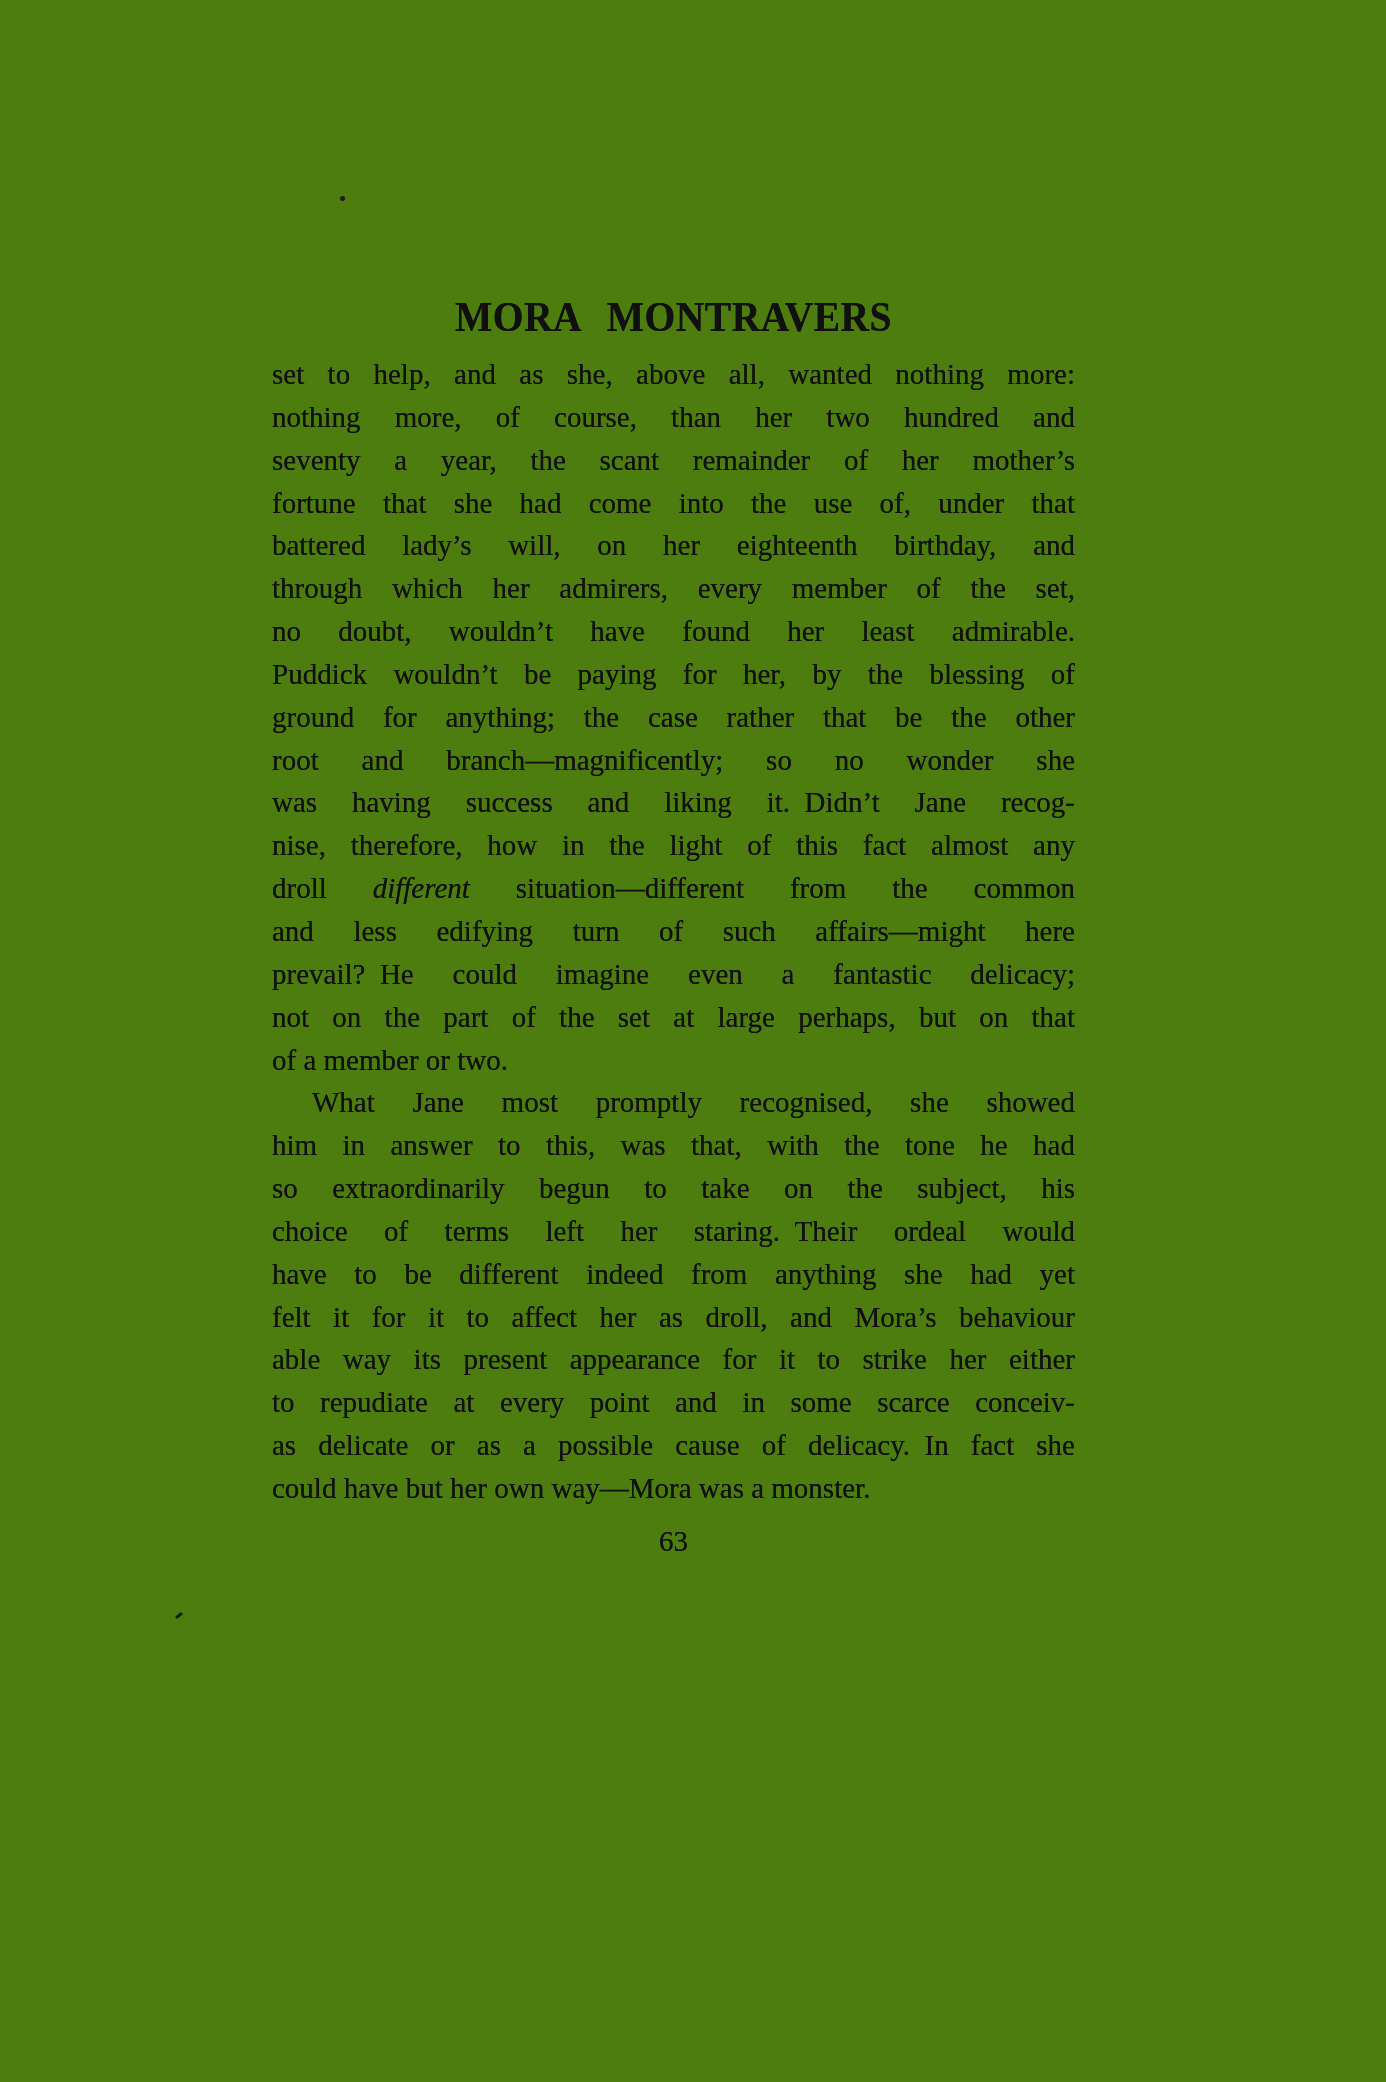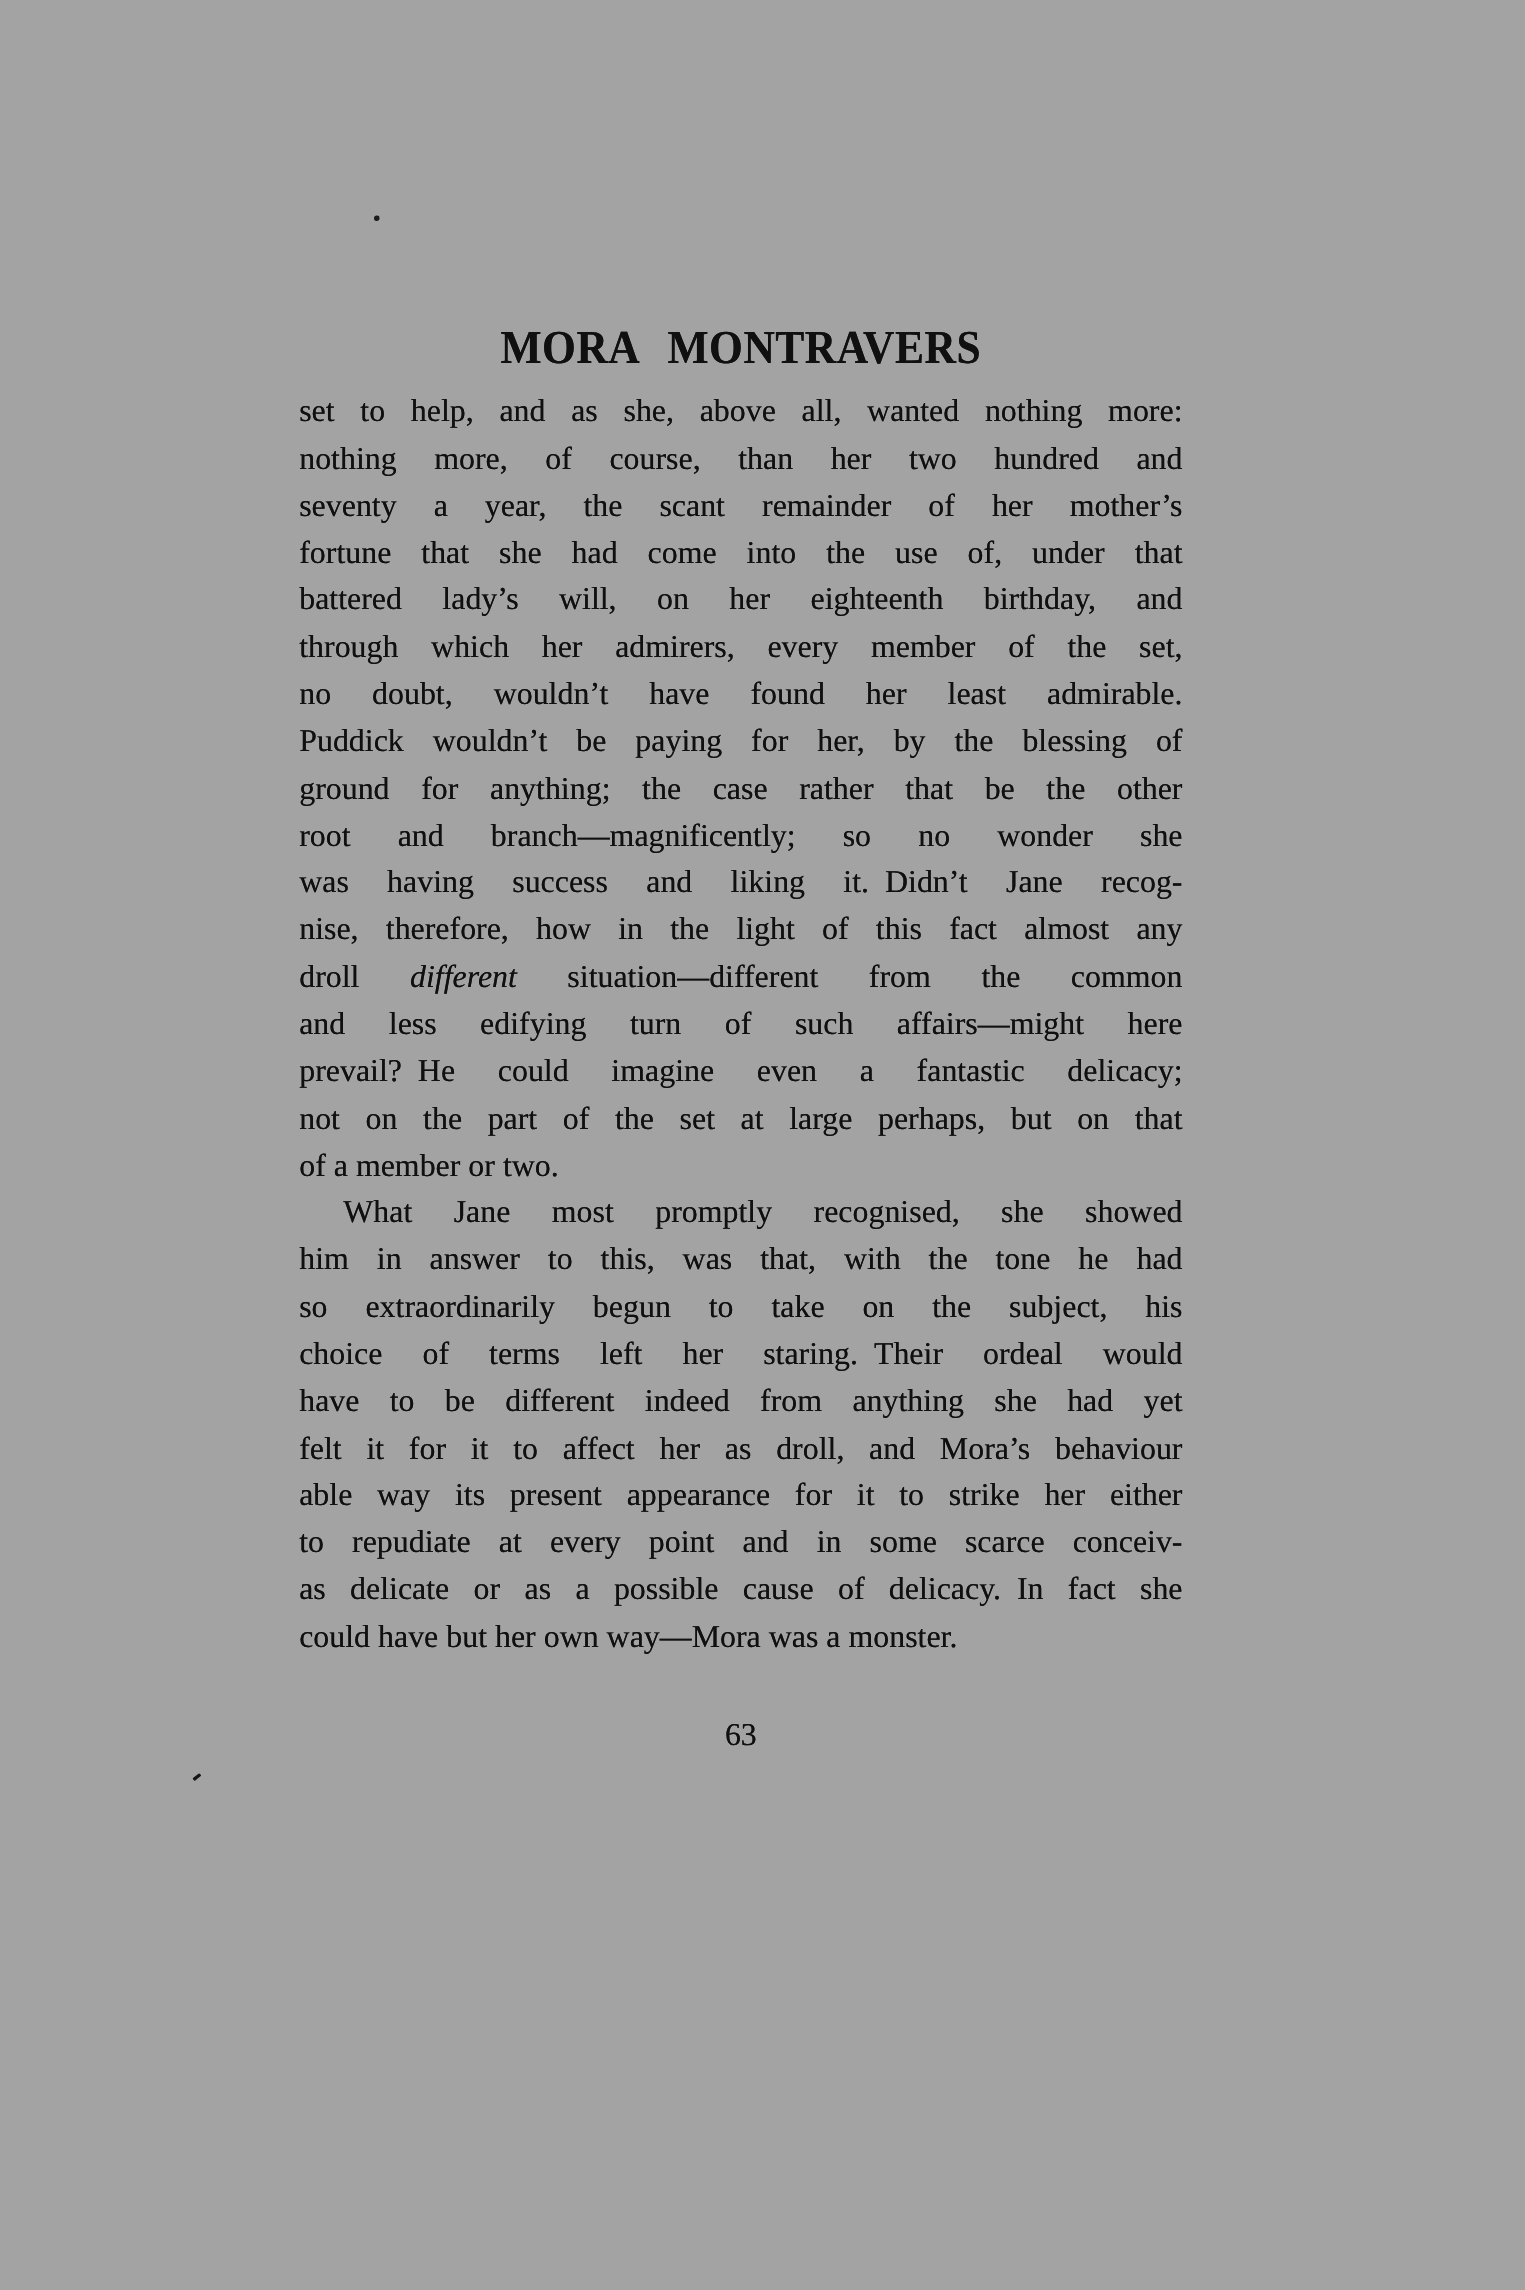--- a/index.html
+++ b/index.html
@@ -4,21 +4,21 @@
 <style>
   html, body { margin: 0; padding: 0; }
   body {
     background: #e9e9e9;
     font-family: "Liberation Serif", "DejaVu Serif", serif;
   }
   .page {
     position: relative;
     width: 1386px;
     height: 2082px;
-    background: #a3a3a3;
+    background: #4d7c0f;
     color: #101010;
     overflow: hidden;
   }
   .page-title {
     position: absolute;
     top: 266px;
     left: 272px;
     width: 803px;
     text-align: center;
     font-weight: bold;
@@ -39,21 +39,21 @@
     font-size: 29px;
     line-height: 42.85px;
     text-shadow: 0 0 0.55px rgba(10,10,10,0.8);
   }
   .line { text-align: justify; font-family: Liberation Serif, serif; }
   .line.just { text-align-last: justify; }
   .line.indent { text-indent: 40px; }
   .line em { font-style: italic; }
   .page-number {
     position: absolute;
-    top: 1556px;
+    top: 1520px;
     left: 272px;
     width: 803px;
     text-align: center;
     font-size: 29px;
     line-height: 42.85px;
     text-shadow: 0 0 0.55px rgba(10,10,10,0.8);
   }
   .speck-dot {
     position: absolute;
     top: 196px;

